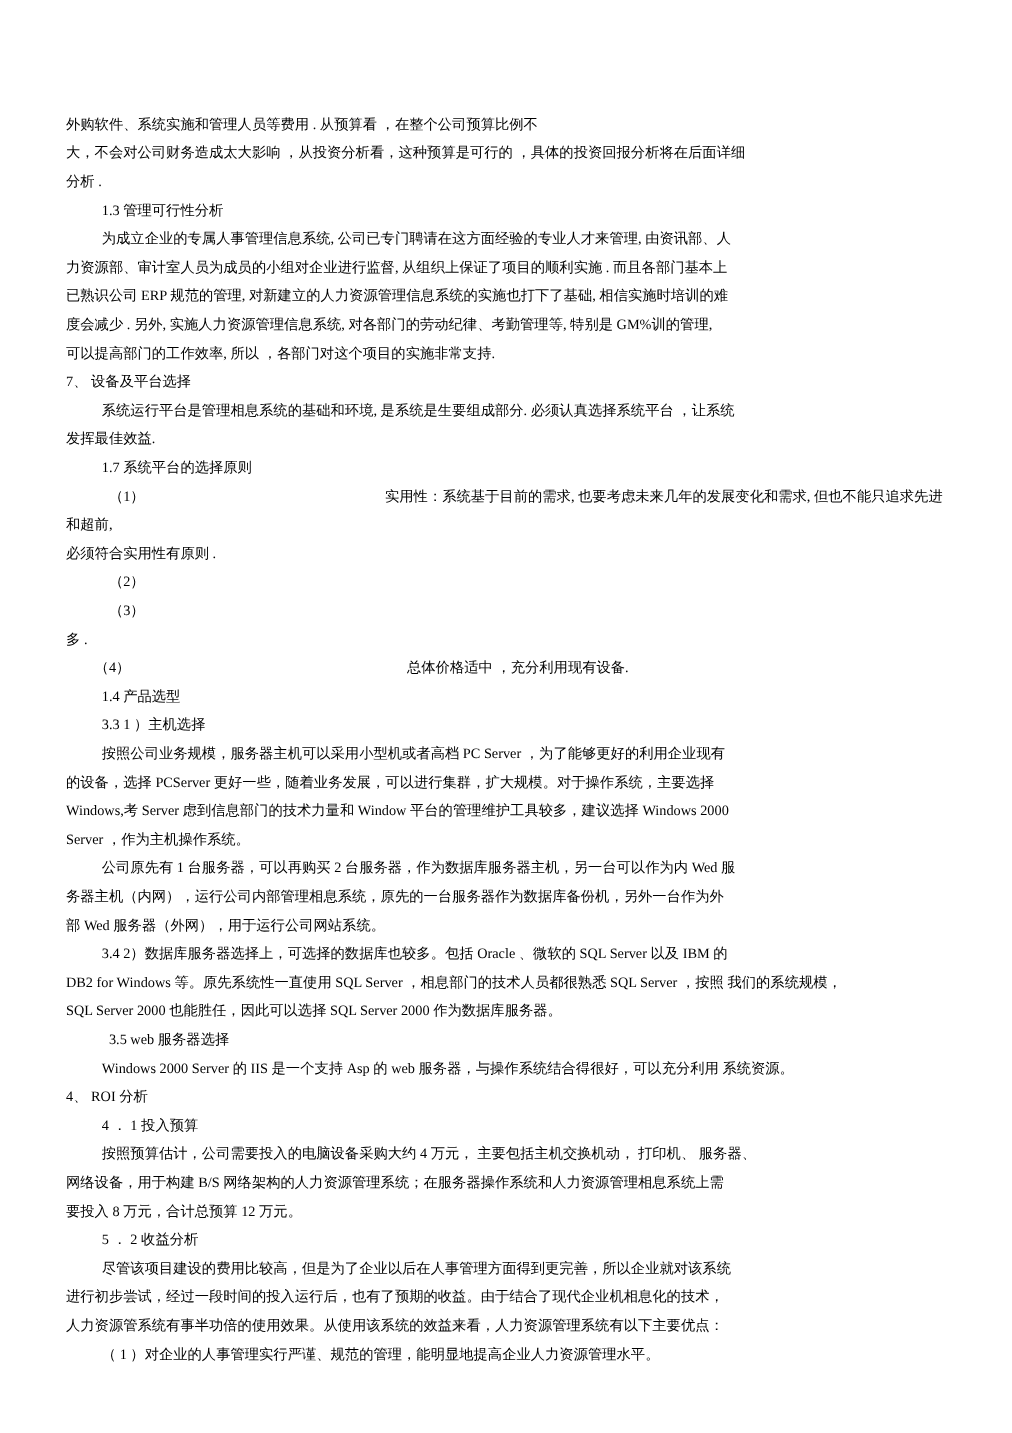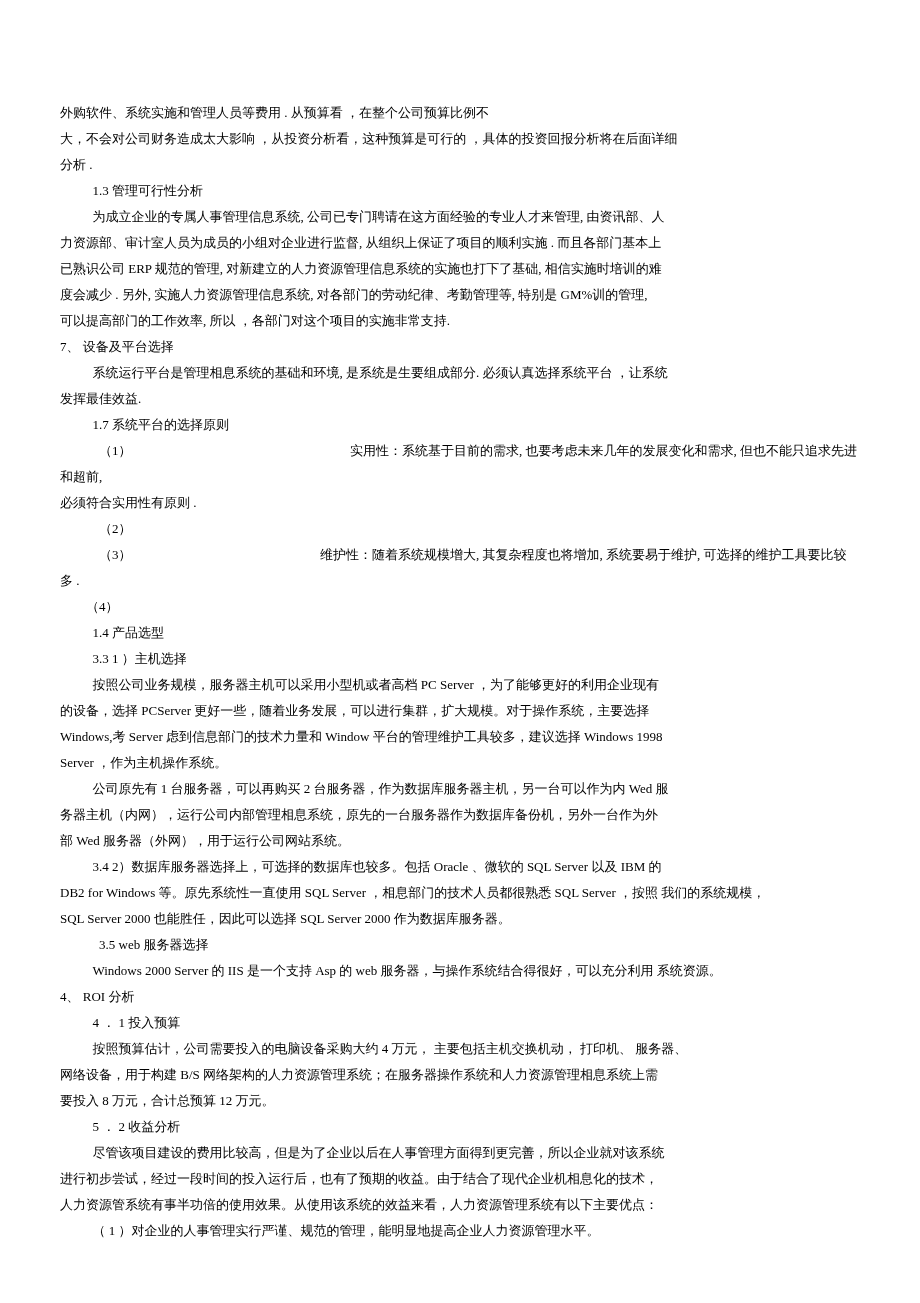--- a/index.html
+++ b/index.html
@@ -69,33 +69,33 @@
 </div>
 <p class="no-indent">和超前,</p>
 <p class="no-indent">必须符合实用性有原则 .</p>
 
 <div class="item-line">
   <div class="item-num">（2）</div>
 </div>
 
 <div class="item-line">
   <div class="item-num" style="width:260px;">（3）</div>
-  <div class="item-text">维护性：随着系统规模增大, 其复杂程度也将增加, 系统要易于维护, 可选择的维护工具要比较</div>
 </div>
 <p class="no-indent">多 .</p>
 
 <div class="item-line">
   <div class="item-num4">（4）</div>
+  <div class="item-text">总体价格适中 ，充分利用现有设备.</div>
 </div>
 
 <p class="indent">1.4  产品选型</p>
 <p class="indent">3.3  1 ）主机选择</p>
 <p class="indent">按照公司业务规模，服务器主机可以采用小型机或者高档 PC Server ，为了能够更好的利用企业现有</p>
 <p class="no-indent">的设备，选择 PCServer 更好一些，随着业务发展，可以进行集群，扩大规模。对于操作系统，主要选择</p>
-<p class="no-indent">Windows,考 Server 虑到信息部门的技术力量和 Window 平台的管理维护工具较多，建议选择 Windows 1998</p>
+<p class="no-indent">Windows,考 Server 虑到信息部门的技术力量和 Window 平台的管理维护工具较多，建议选择 Windows 2000</p>
 <p class="no-indent">Server ，作为主机操作系统。</p>
 <p class="indent">公司原先有 1 台服务器，可以再购买 2 台服务器，作为数据库服务器主机，另一台可以作为内 Wed 服</p>
 <p class="no-indent">务器主机（内网），运行公司内部管理相息系统，原先的一台服务器作为数据库备份机，另外一台作为外</p>
 <p class="no-indent">部 Wed 服务器（外网），用于运行公司网站系统。</p>
 <p class="indent">3.4  2）数据库服务器选择上，可选择的数据库也较多。包括 Oracle 、微软的 SQL Server 以及 IBM 的</p>
 <p class="no-indent">DB2 for Windows 等。原先系统性一直使用 SQL Server ，相息部门的技术人员都很熟悉 SQL Server ，按照 我们的系统规模，</p>
 <p class="no-indent">SQL Server 2000 也能胜任，因此可以选择 SQL Server 2000 作为数据库服务器。</p>
 <p class="sub-indent">3.5   web 服务器选择</p>
 <p class="indent"> Windows 2000 Server 的 IIS 是一个支持 Asp 的 web 服务器，与操作系统结合得很好，可以充分利用 系统资源。</p>
 <p class="no-indent">4、 ROI 分析</p>

